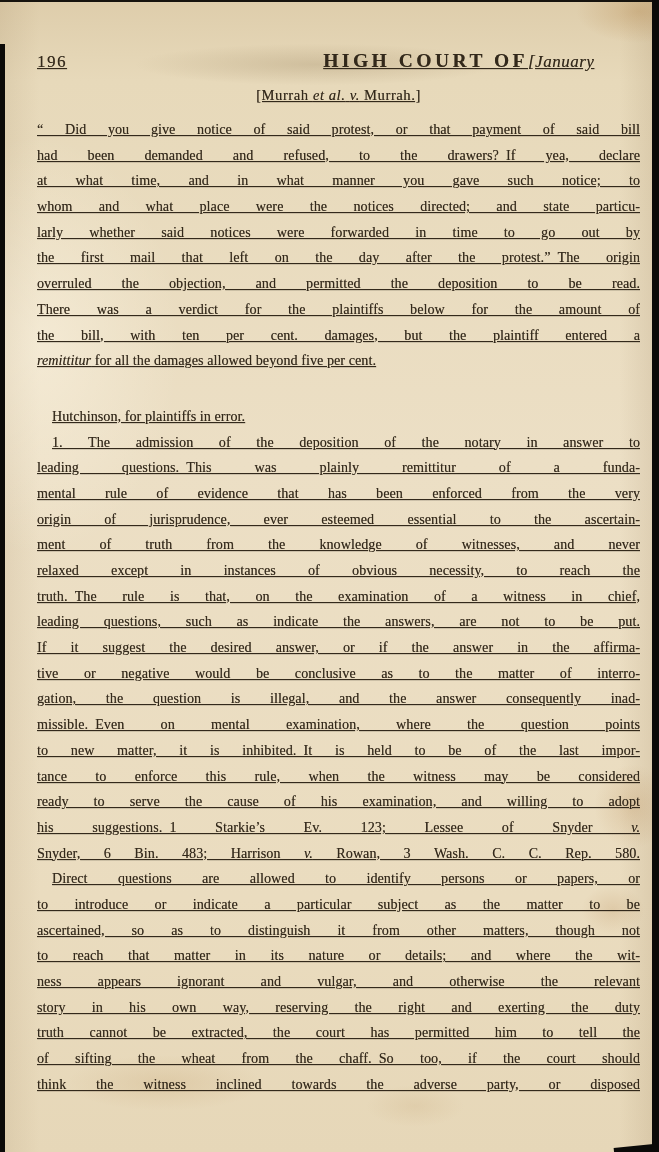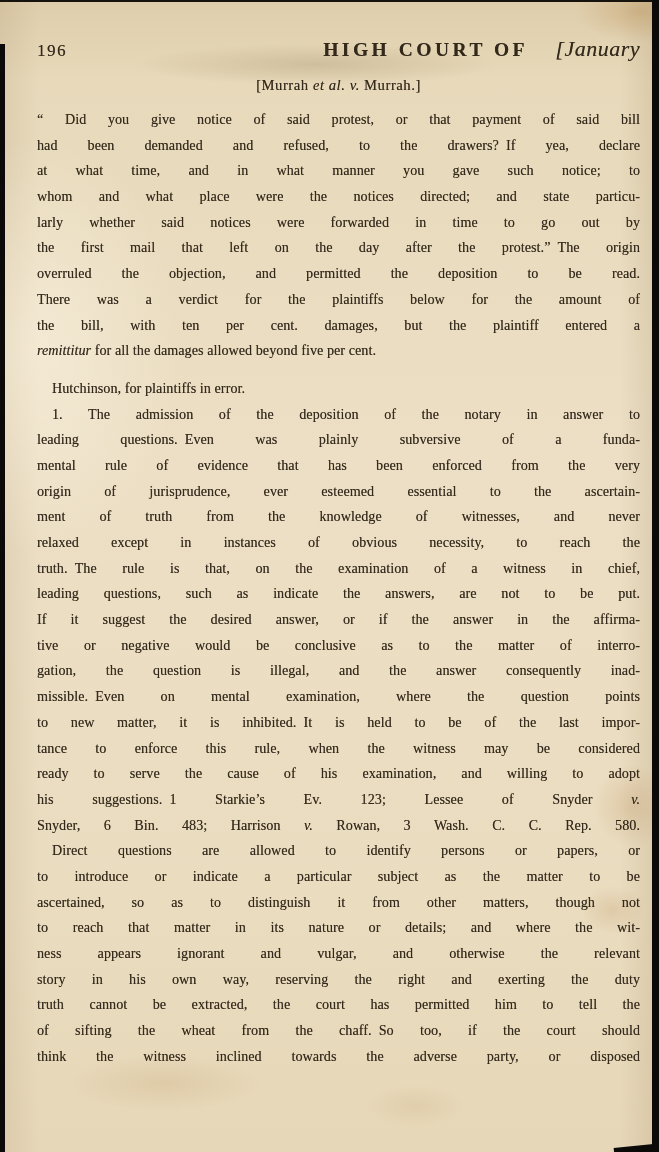--- a/index.html
+++ b/index.html
@@ -22,36 +22,37 @@
       radial-gradient(ellipse 200px 300px at 6% 30%, rgba(255,249,234,0.45), rgba(255,249,234,0) 70%),
       linear-gradient(90deg, rgba(120,90,50,0.10) 0%, rgba(120,90,50,0) 6%, rgba(120,90,50,0) 94%, rgba(120,90,50,0.14) 100%),
       linear-gradient(180deg, #decdab 0%, #e7d9ba 7%, #ecdfc5 40%, #eadcbf 78%, #e6d7b8 100%);
   }
   .edge-top    { position: absolute; top: 0; left: 0; right: 0; height: 2px; background: #16130e; }
   .edge-left   { position: absolute; left: 0; top: 44px; bottom: 0; width: 5px; background: #0b0a08; }
   .edge-right  { position: absolute; right: 0; top: 0; bottom: 0; width: 7px; background: #0b0a08; }
   .edge-corner { position: absolute; right: 5px; bottom: -3px; width: 40px; height: 9px; background: #0b0a08; transform: rotate(-6deg); }
 
   .content {
-    position: absolute; left: 37px; top: 36px; width: 603px;
+    position: absolute; left: 37px; top: 50px; width: 603px;
     color: #33291b;
     text-shadow: 0.2px 0.3px 0.35px rgba(46,35,22,0.55);
+    text-decoration: underline;
   }
   .header { display: flex; align-items: baseline; }
   .page-num { width: 95px; font-size: 17px; letter-spacing: 1.5px; }
   .running-title { flex: 1; text-align: right; font-size: 19.5px; font-weight: bold; letter-spacing: 3.5px; }
-  .date-head { width: 112px; text-align: right; font-style: italic; font-size: 22px; letter-spacing: 0.5px; }
+  .date-head { width: 112px; font-style: italic; font-size: 17px; letter-spacing: 0.5px; }
 
   .caption { text-align: center; font-size: 14.5px; letter-spacing: 0.6px; margin-top: 15px; }
 
   .body-text { margin-top: 13px; font-size: 14px; letter-spacing: 0.1px; }
   .line { height: 25.7px; line-height: 25.7px; white-space: nowrap; overflow: visible; }
   .line.j { text-align: justify; text-align-last: justify; white-space: normal; height: 25.7px; overflow: hidden; }
   .line.ind { text-indent: 15px; }
-  .para.gap { margin-top: 12px; }
+  .para.gap { margin-top: 30px; }
   .it { font-style: italic; }
 </style>
 </head>
 <body>
 
 <div class="scan">
   <div class="content">
 
     <div class="header">
       <div class="page-num">196</div>
@@ -74,21 +75,21 @@
           <div class="line j"><span>overruled the objection, and permitted the deposition to be read.</span></div>
           <div class="line j"><span>There was a verdict for the plaintiffs below for the amount of</span></div>
           <div class="line j"><span>the bill, with ten per cent. damages, but the plaintiff entered a</span></div>
           <div class="line"><span class="it">remittitur</span><span> for all the damages allowed beyond five per cent.</span></div>
         </div>
         <div class="para gap">
           <div class="line ind"><span>Hutchinson, for plaintiffs in error.</span></div>
         </div>
         <div class="para">
           <div class="line j ind"><span>1. The admission of the deposition of the notary in answer to</span></div>
-          <div class="line j"><span>leading questions. Even was plainly subversive of a funda-</span></div>
+          <div class="line j"><span>leading questions. This was plainly remittitur of a funda-</span></div>
           <div class="line j"><span>mental rule of evidence that has been enforced from the very</span></div>
           <div class="line j"><span>origin of jurisprudence, ever esteemed essential to the ascertain-</span></div>
           <div class="line j"><span>ment of truth from the knowledge of witnesses, and never</span></div>
           <div class="line j"><span>relaxed except in instances of obvious necessity, to reach the</span></div>
           <div class="line j"><span>truth. The rule is that, on the examination of a witness in chief,</span></div>
           <div class="line j"><span>leading questions, such as indicate the answers, are not to be put.</span></div>
           <div class="line j"><span>If it suggest the desired answer, or if the answer in the affirma-</span></div>
           <div class="line j"><span>tive or negative would be conclusive as to the matter of interro-</span></div>
           <div class="line j"><span>gation, the question is illegal, and the answer consequently inad-</span></div>
           <div class="line j"><span>missible. Even on mental examination, where the question points</span></div>

